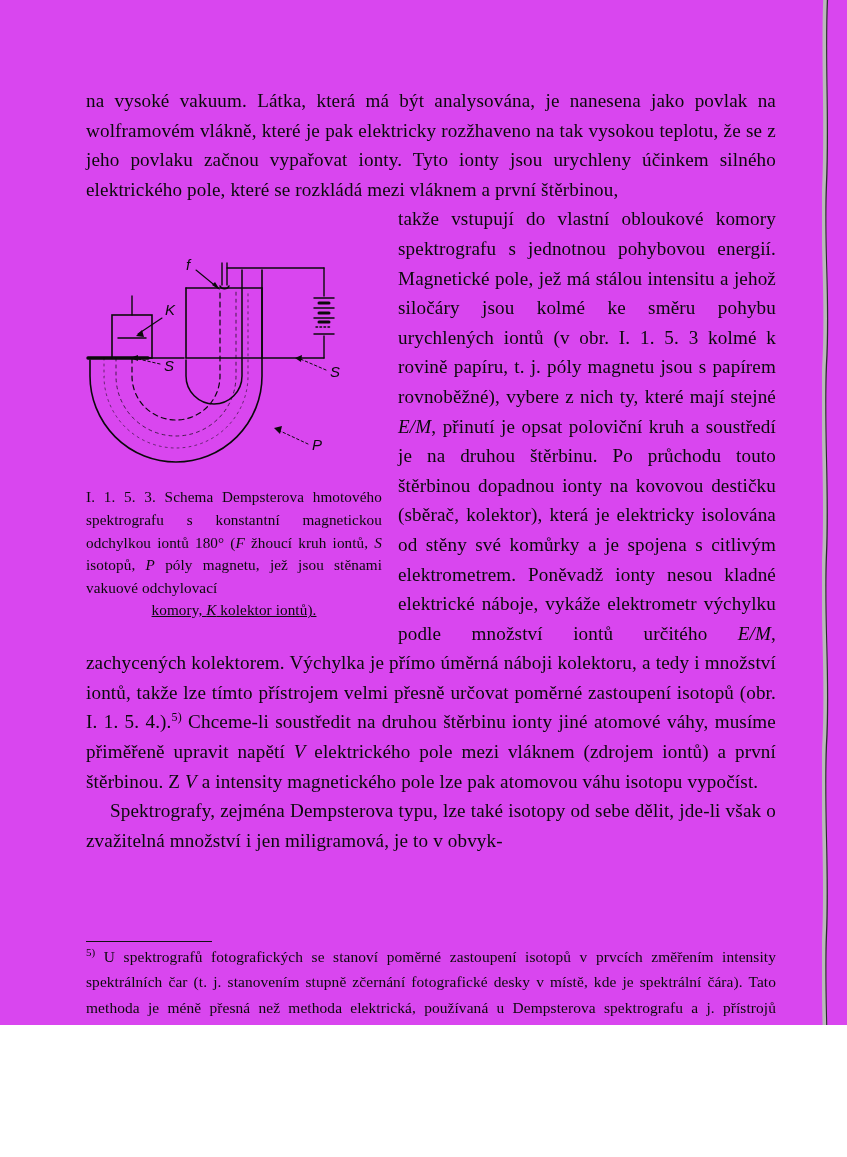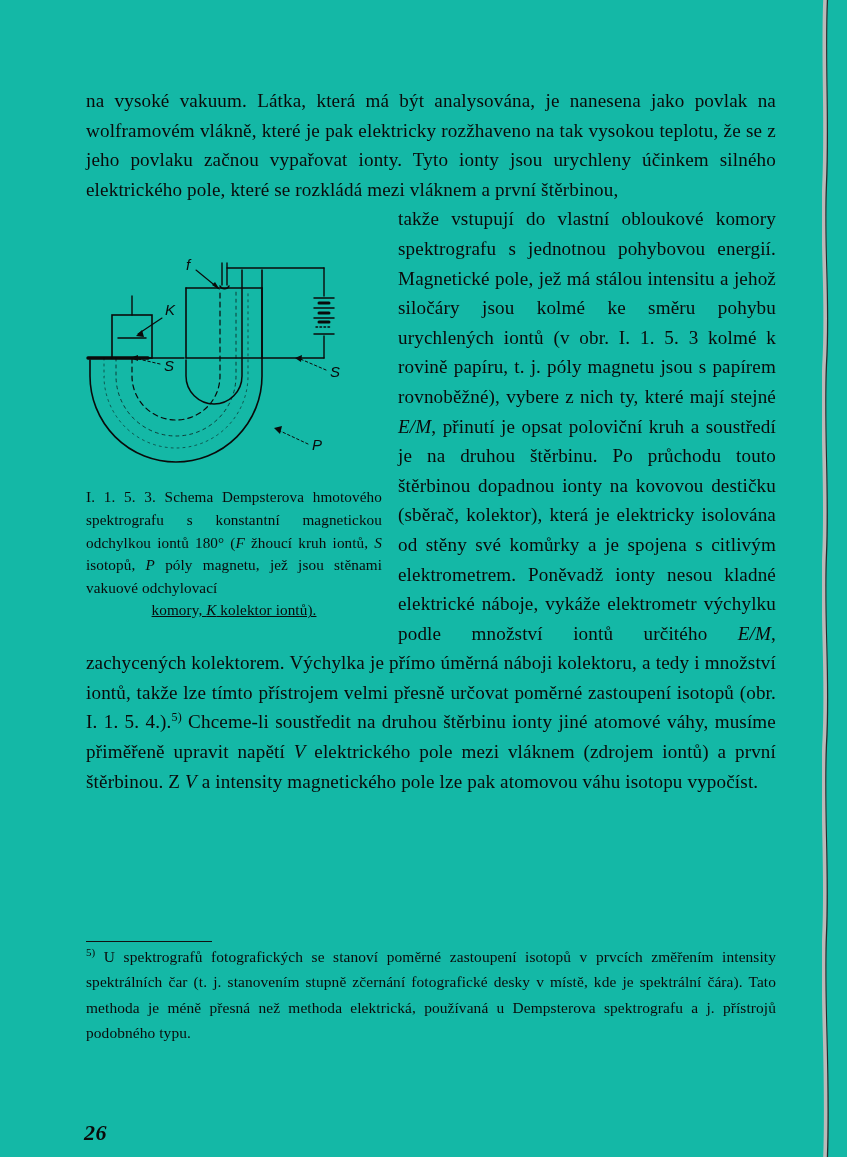--- a/index.html
+++ b/index.html
@@ -7,22 +7,22 @@
     padding: 0;
     background: #ffffff;
   }
   body {
     font-family: "Liberation Serif", "DejaVu Serif", serif;
     color: #0a0a0a;
   }
   #page {
     position: relative;
     width: 847px;
-    height: 1157px;
-    background: #14b8a6;
+    height: 1025px;
+    background: #d946ef;
     overflow: hidden;
   }
 
   
   .page-edge {
     position: absolute;
     top: 0;
     right: 16px;
     width: 9px;
     height: 1157px;
@@ -210,20 +210,21 @@
       <div class="fig-caption">
         <span>I. 1. 5. 3.</span><span>  Schema Dempsterova hmotového spektrografu s konstantní magnetickou odchylkou iontů 180° (</span><i class="it">F</i><span> žhoucí kruh iontů, </span><i class="it">S</i><span> isotopů, </span><i class="it">P</i><span> póly magnetu, jež jsou stěnami vakuové odchylovací </span>
         <span class="lastline"><span>komory, </span><i class="it">K</i><span> kolektor iontů).</span></span>
       </div>
     </div>
 
     <p><span>takže vstupují do vlastní obloukové komory spektrografu s jednotnou pohybovou energií. Magnetické pole, jež má stálou intensitu a jehož siločáry jsou kolmé ke směru pohybu urychlených iontů (v obr. I. 1. 5. 3 kolmé k rovině papíru, t. j. póly magnetu jsou s papírem rovnoběžné), vybere z nich ty, které mají stejné </span><i class="it">E/M</i><span>, přinutí je opsat poloviční kruh a soustředí je na druhou štěrbinu. Po průchodu touto štěrbinou dopadnou ionty na kovovou destičku (sběrač, kolektor), která je elektricky isolována od stěny své komůrky a je spojena s citlivým elektrometrem. Poněvadž ionty nesou kladné elektrické náboje, vykáže elektrometr výchylku podle množství iontů určitého </span><i class="it">E/M</i><span>, zachycených kolektorem. Výchylka je přímo úměrná náboji kolektoru, a tedy i množství iontů, takže lze tímto přístrojem velmi přesně určovat poměrné zastoupení isotopů (obr. I. 1. 5. 4.).</span><sup>5)</sup><span> Chceme-li soustředit na druhou štěrbinu ionty jiné atomové váhy, musíme přiměřeně upravit napětí </span><i class="it">V</i><span> elektrického pole mezi vláknem (zdrojem iontů) a první štěrbinou. Z </span><i class="it">V</i><span> a intensity magnetického pole lze pak atomovou váhu isotopu vypočíst.</span></p>
 
     <div class="clearer"></div>
 
+    <p class="indent">Spektrografy, zejména Dempsterova typu, lze také isotopy od sebe dělit, jde-li však o zvažitelná množství i jen miligramová, je to v obvyk-</p>
   </div>
 
   <div class="footnote-rule"></div>
 
   <div class="footnote">
     <span class="fn-first"></span><sup>5)</sup><span> U spektrografů fotografických se stanoví poměrné zastoupení isotopů v prvcích změřením intensity spektrálních čar (t. j. stanovením stupně zčernání fotografické desky v místě, kde je spektrální čára). Tato methoda je méně přesná než methoda elektrická, používaná u Dempsterova spektrografu a j. přístrojů podobného typu.</span>
   </div>
 
   <div class="folio">26</div>
 

